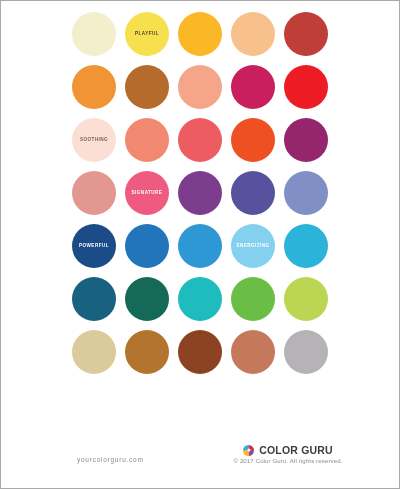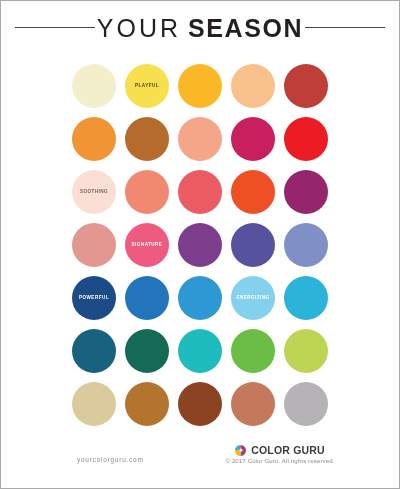--- a/index.html
+++ b/index.html
@@ -103,21 +103,21 @@
   .site-url {
     position: absolute;
     left: 76px;
     top: 18px;
     font-size: 6.5px;
     letter-spacing: 0.75px;
     color: #8a8a8a;
   }
   .brand {
     position: absolute;
-    left: 204px;
+    left: 212px;
     top: 6px;
     width: 150px;
     text-align: center;
   }
   .brand-row {
     display: flex;
     align-items: center;
     justify-content: center;
     gap: 5px;
   }
@@ -161,27 +161,20 @@
     letter-spacing: 0.15px;
     color: #8a8a8a;
     white-space: nowrap;
   }
 </style>
 </head>
 <body>
 
 <div class="page">
 
-  <div class="header">
-    <span class="rule"></span>
-    <div class="title">
-      <span class="t-your">YOUR</span><span class="t-season">SEASON</span>
-    </div>
-    <span class="rule"></span>
-  </div>
 
   <div class="grid-wrap">
     <div class="grid" id="swatch-grid">
         <div class="swatch" title="#f3efcc" style="background: rgb(243, 239, 204);"></div>
         <div class="swatch" title="#f7e04e" style="background: rgb(247, 224, 78);">
           <span class="swatch-label" style="color: rgb(74, 64, 48);">PLAYFUL</span>
         </div>
         <div class="swatch" title="#fab827" style="background: rgb(250, 184, 39);"></div>
         <div class="swatch" title="#f8c08a" style="background: rgb(248, 192, 138);"></div>
         <div class="swatch" title="#bf3e38" style="background: rgb(191, 62, 56);"></div>

